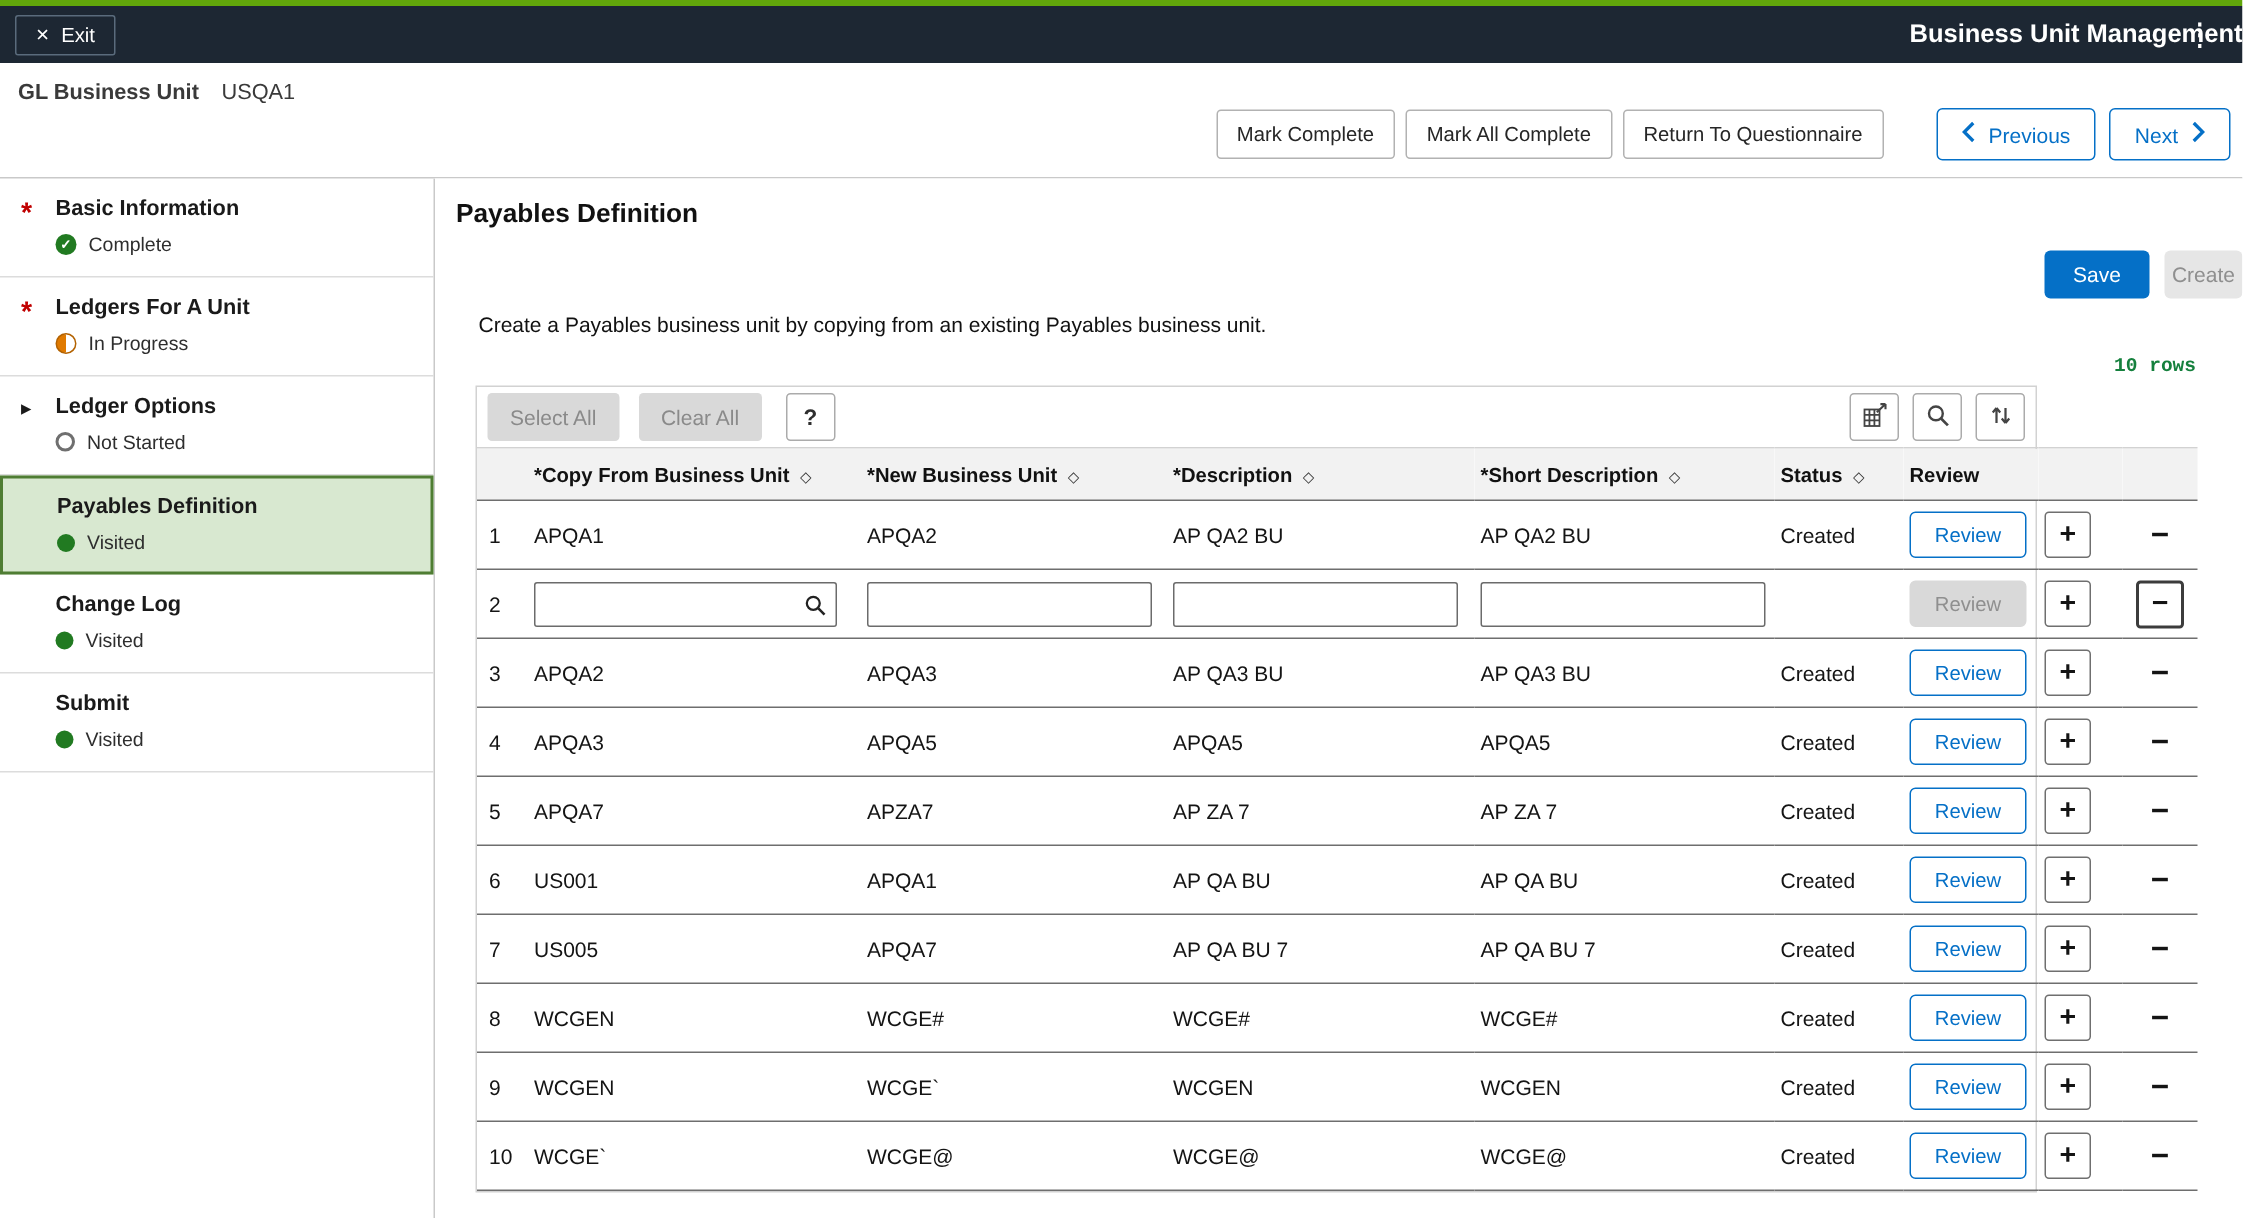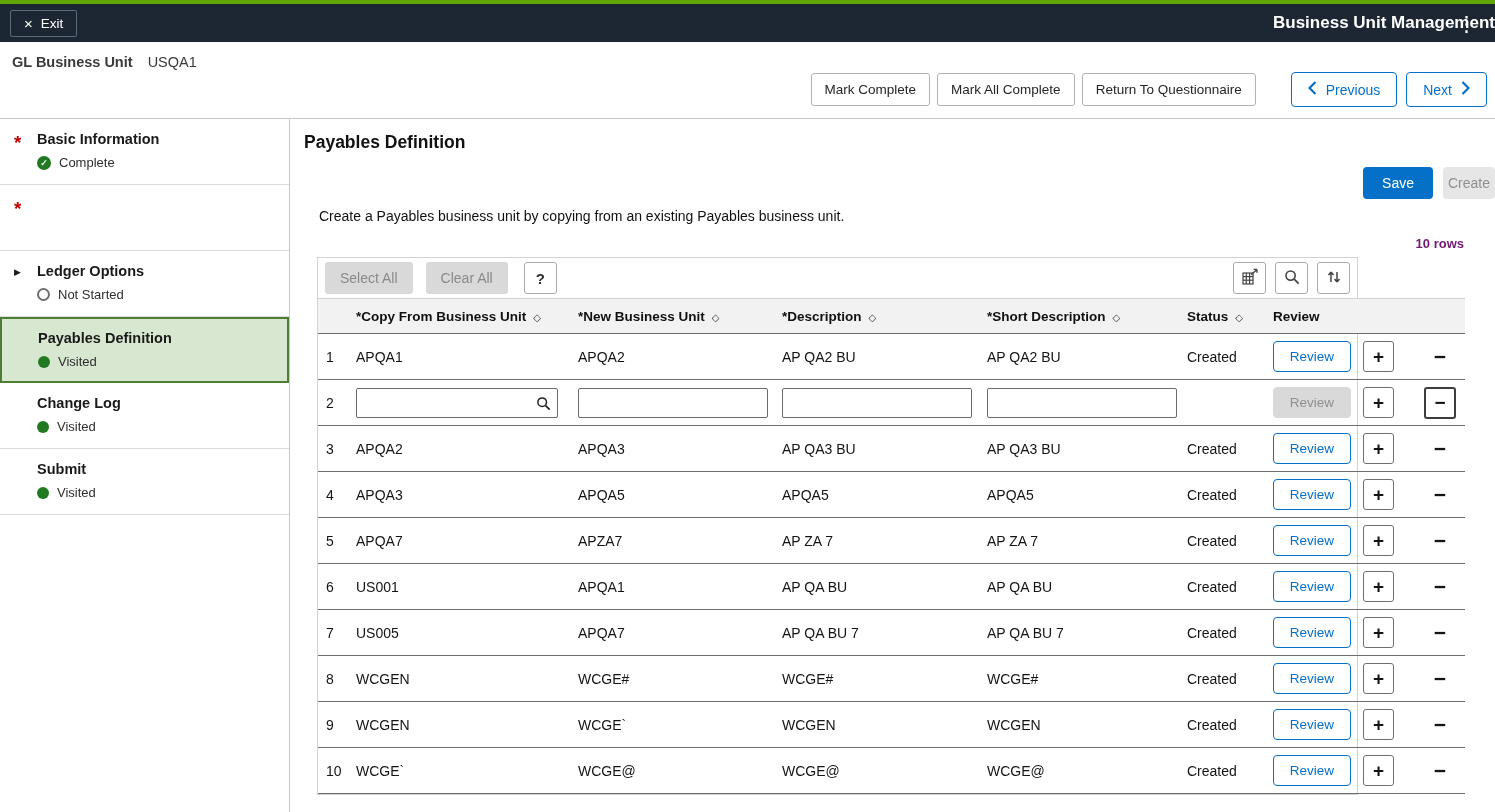--- a/index.html
+++ b/index.html
@@ -60,21 +60,21 @@
   
   .main { flex:1; position:relative; background:#fff; padding:13px 0 0 14px; overflow:hidden; }
   .section-title { font-size:17.5px; font-weight:700; color:#111; }
   .save-row { position:absolute; top:48px; right:0; display:flex; gap:10px; }
   .save-btn { background:#0570c7; color:#fff; border:none; border-radius:4px;
               font-size:14px; padding:8px 19px; }
   .create-btn { background:#e6e6e6; color:#8f8f8f; border:none; border-radius:4px;
                 font-size:14px; padding:8px 5px; cursor:default; }
   .desc { margin:55px 0 0 15px; font-size:14px; color:#111; }
   .rowcount { width:1147px; margin:12px 0 0 13px; text-align:right; font-size:13px;
-              font-weight:700; color:#701a75; }
+              font-weight:700; color:#15803d;font-family:Liberation Mono, monospace; }
 
   
   .grid { width:1041px; margin:6px 0 0 13px; border:1px solid #d2d2d2; background:#fff; }
   .grid-toolbar { display:flex; align-items:center; height:40px; padding:4px 7px; }
   .tb-btn { background:#d9d9d9; border:none; border-radius:3px; color:#8a8a8a;
             font-size:14px; padding:8px 15px; margin-right:13px; cursor:default; }
   .help-btn { background:#fff; border:1px solid #ababab; border-radius:3px;
               width:33px; height:32px; font-size:15px; font-weight:700; color:#2e2e2e;
               margin-left:3px; }
   .tb-icons { margin-left:auto; display:flex; gap:9px; }
@@ -160,20 +160,27 @@
       <div class="nav-text">
         <div class="nav-label">Basic Information</div>
         <div class="nav-status">
           <span class="st-icon st-complete">✓</span>
           <span>Complete</span>
         </div>
       </div>
     </div>
     <div class="nav-item">
       <span class="marker req">*</span>
+      <div class="nav-text">
+        <div class="nav-label">Ledgers For A Unit</div>
+        <div class="nav-status">
+          <span class="st-icon st-progress"></span>
+          <span>In Progress</span>
+        </div>
+      </div>
     </div>
     <div class="nav-item">
       <span class="marker arrow">▶</span>
       <div class="nav-text">
         <div class="nav-label">Ledger Options</div>
         <div class="nav-status">
           <span class="st-icon st-notstarted"></span>
           <span>Not Started</span>
         </div>
       </div>

